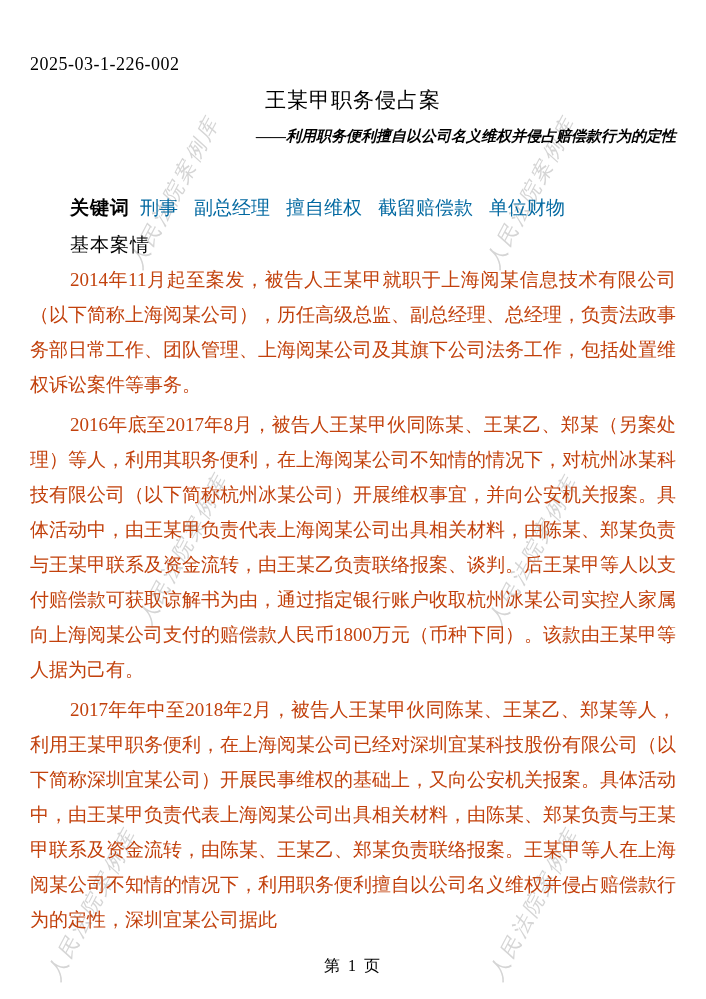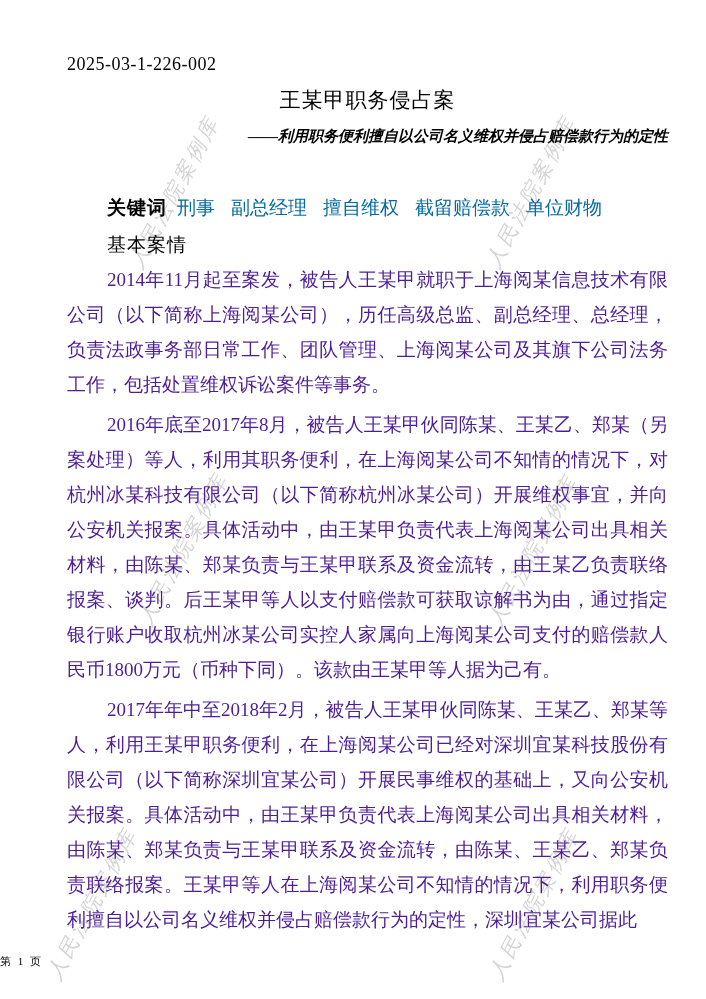--- a/index.html
+++ b/index.html
@@ -23,22 +23,21 @@
     font-size:21px;
     letter-spacing:3px;
     color:#d5d5d5;
     white-space:nowrap;
     transform:translate(-50%,-50%) rotate(-62deg);
     font-style:italic;
   }
   .content {
     position:absolute; inset:0;
     z-index:1;
-    padding:0 38px;
-    margin-left:29px;
+    padding:0 30px;
   }
   .doc-number {
     padding-top:54px;
     font-size:18px;
     line-height:20px;
     letter-spacing:0.5px;
   }
   .title {
     margin-top:13px;
     text-align:center;
@@ -76,28 +75,29 @@
     font-weight:normal;
     letter-spacing:1px;
     text-indent:2.1em;
   }
   .paragraphs { margin-top:3px; }
   .body-para {
     font-size:19px;
     line-height:35px;
     text-indent:2.1em;
     text-align:justify;
-    color:#4c1d95;
+    color:#c2410c;
   }
   .body-para + .body-para { margin-top:5px; }
   .footer {
     position:absolute;
-    left:0; right:0; bottom:30px;
+    left:0; right:0; bottom:22px;
     z-index:1;
-    font-size:11px;
+    text-align:center;
+    font-size:16px;
     letter-spacing:2px;
   }
 </style>
 </head>
 <body>
 
 <div class="page">
 
   <div class="watermark-layer">
       <span class="wm" style="color: rgb(213, 213, 213); left: 174px; top: 192px;">人民法院案例库</span>

